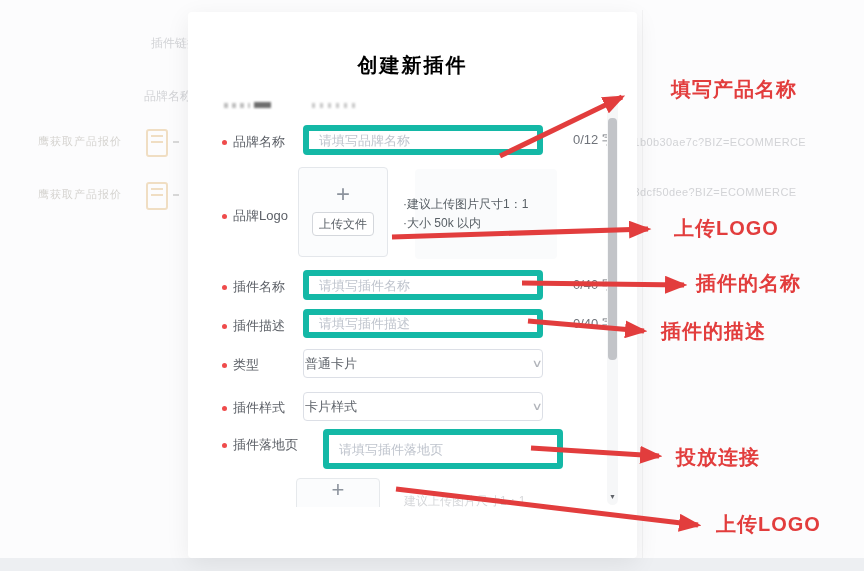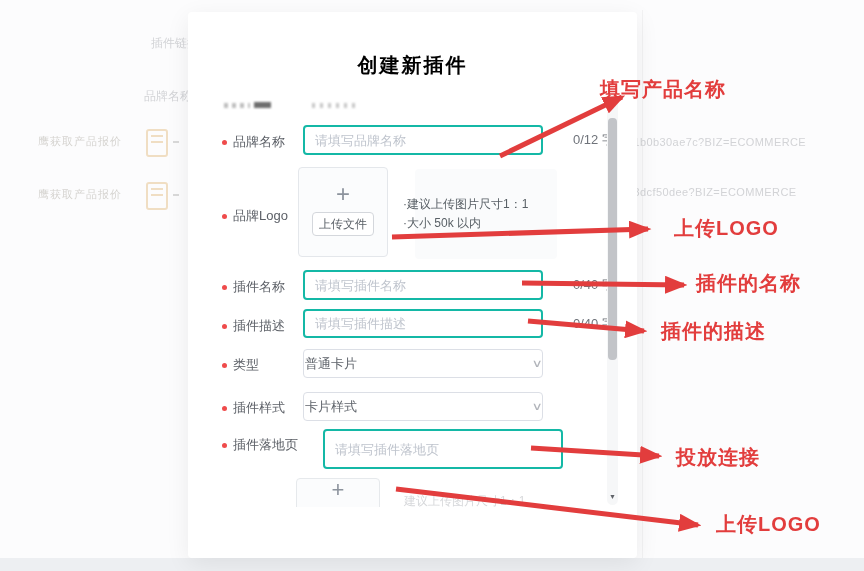--- a/index.html
+++ b/index.html
@@ -43,21 +43,21 @@
   .rem-c { left:124px; top:91px; width:48px; height:5px;
     background:repeating-linear-gradient(90deg,#c6c6c6 0 3px,transparent 3px 8px); }
 
   .lbl { position:absolute; left:34px; display:flex; align-items:center; gap:6px;
     font-size:13px; color:#5b5f66; white-space:nowrap; }
   .dot { width:5px; height:5px; border-radius:50%; background:#ef4b4b; flex:0 0 auto; }
   #lbl1 { top:121px; } #lbl2 { top:195px; } #lbl3 { top:266px; } #lbl4 { top:305px; }
   #lbl5 { top:344px; } #lbl6 { top:387px; } #lbl7 { top:424px; }
 
   .inp { position:absolute; left:115px; width:240px; height:30px;
-    border:2px solid #14b8a6; border-radius:4px; background:#fff;
+    border:6px solid #14b8a6; border-radius:4px; background:#fff;
     font-size:13px; color:#5f646b; padding:0 10px; outline:none;
     font-family:"Liberation Sans","DejaVu Sans",sans-serif; }
   .inp::placeholder { color:#bfc4cd; opacity:1; }
   #inp1 { top:113px; } #inp3 { top:258px; } #inp4 { top:297px; height:29px; } #inp7 { top:417px; height:40px;margin-left:20px; }
 
   .sel { position:absolute; left:115px; width:240px; height:29px;
     border:1px solid #dcdfe6; border-radius:4px; background:#fff;
     font-size:13px; color:#5f646b; display:flex; align-items:center;
     padding:0 1px; cursor:pointer; }
   #sel5 { top:337px; } #sel6 { top:380px; }
@@ -91,21 +91,21 @@
     background:#f6f7f8; border-radius:6px; }
   .sb-arrow { position:absolute; left:0; width:100%; text-align:center;
     font-size:7px; color:#5f6368; cursor:pointer; line-height:8px; }
   .sb-up { top:2px; } .sb-down { bottom:4px; }
   .sb-thumb { position:absolute; left:1px; top:23px; width:9px; height:242px;
     background:#c2c4c8; border-radius:4px; cursor:pointer; }
 
   
   .ann { position:absolute; color:#e23d3d; font-size:20px; font-weight:700;
     letter-spacing:1px; white-space:nowrap; }
-  #ann1 { left:600px; top:76px; }
+  #ann1 { left:671px; top:76px; }
   #ann2 { left:674px; top:215px; }
   #ann3 { left:696px; top:270px; }
   #ann4 { left:661px; top:318px; }
   #ann5 { left:676px; top:444px; }
   #ann6 { left:716px; top:511px; }
 
   .arrows { position:absolute; left:0; top:0; width:864px; height:571px; pointer-events:none; }
 </style>
 </head>
 <body>

